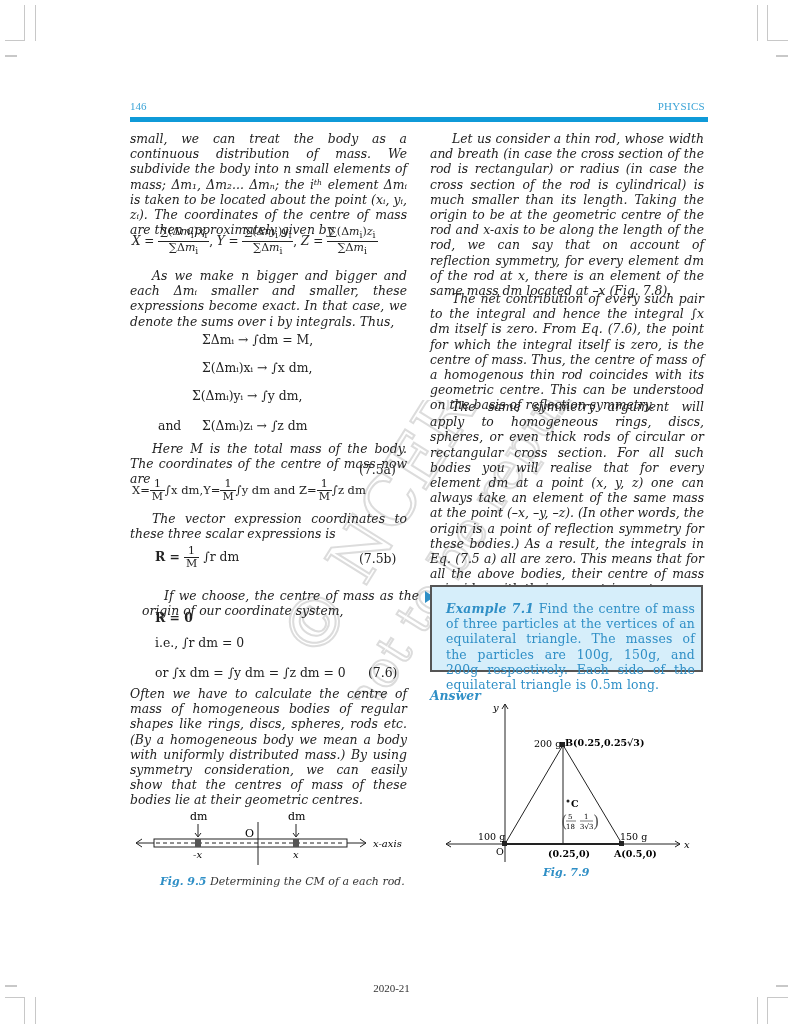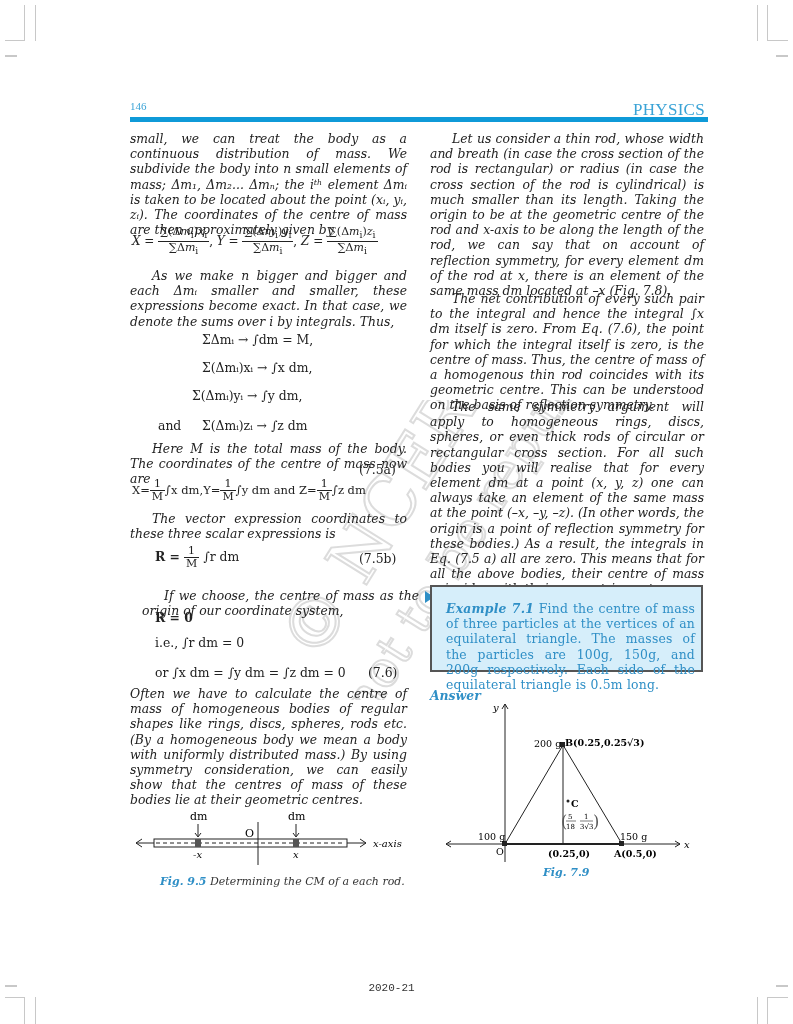--- a/index.html
+++ b/index.html
@@ -1,36 +1,36 @@
 <!DOCTYPE html>
 <html><head>
 <meta charset="utf-8">
 <style>
   html,body{margin:0;padding:0;background:#fff;}
   body{width:793px;height:1024px;position:relative;overflow:hidden;font-family:"DejaVu Serif",serif;color:#222;}
   .crop{position:absolute;background:#c8c8c8;}
   .header-num{position:absolute;left:130px;top:100px;font-size:11px;color:#3aa3d6;font-family:"Liberation Serif",serif;}
-  .header-title{position:absolute;right:88px;top:100px;font-size:17px;color:#3aa3d6;font-family:"Liberation Serif",serif;letter-spacing:0.3px;}
+  .header-title{position:absolute;right:88px;top:100px;font-size:11px;color:#3aa3d6;font-family:"Liberation Serif",serif;letter-spacing:0.3px;}
   .header-bar{position:absolute;left:130px;top:117px;width:578px;height:5px;background:#0f9ad8;}
   .col{position:absolute;font-size:12.4px;line-height:15.2px;text-align:justify;}
   .col p{margin:0;font-style:italic;}
   .indent{text-indent:22px;}
   .eq{position:absolute;font-size:12.4px;white-space:nowrap;font-family:"DejaVu Serif",serif;}
   .eqnum{position:absolute;font-size:12.4px;}
   i{font-style:italic;}
   .frac{display:inline-block;vertical-align:middle;text-align:center;font-size:11px;line-height:12px;}
   .frac .n{display:block;border-bottom:1px solid #222;padding:0 2px;}
   .frac .d{display:block;padding:0 2px;}
   .example-box{position:absolute;left:430px;top:585px;width:273px;height:87px;border:2px solid #555;background:#d6eefa;padding:14px 6px 2px 14px;box-sizing:border-box;font-size:12.4px;line-height:15.2px;color:#2f8fc6;text-align:justify;letter-spacing:0.2px;}
   .example-arrow{position:absolute;left:425px;top:591px;width:0;height:0;border-top:6px solid transparent;border-bottom:6px solid transparent;border-left:9px solid #2f8fc6;}
   .ex-label{font-weight:bold;font-style:italic;}
   .answer{position:absolute;left:430px;top:688px;font-size:12.4px;color:#2f8fc6;font-weight:bold;font-style:italic;text-align:right;}
   .fig-caption{position:absolute;font-size:11px;font-style:italic;color:#333;}
   .fig-caption b{color:#2f8fc6;}
-  .footer{position:absolute;left:0;width:783px;top:982px;text-align:center;font-size:11px;font-family:Liberation Mono, monospace;color:#333;}
+  .footer{position:absolute;left:0;width:783px;top:982px;text-align:center;font-size:11px;font-family:Liberation Serif, serif;color:#333;}
   .watermark{position:absolute;left:220px;top:400px;width:360px;height:300px;pointer-events:none;}
   svg text{font-family:"DejaVu Serif",serif;}
 </style>
 </head>
 <body>
 
 <div class="crop" style="left:5px;top:40px;width:20px;height:1px;"></div>
 <div class="crop" style="left:24px;top:5px;width:1px;height:36px;"></div>
 <div class="crop" style="left:5px;top:55px;width:12px;height:2px;"></div>
 <div class="crop" style="left:35px;top:5px;width:1px;height:36px;"></div>

